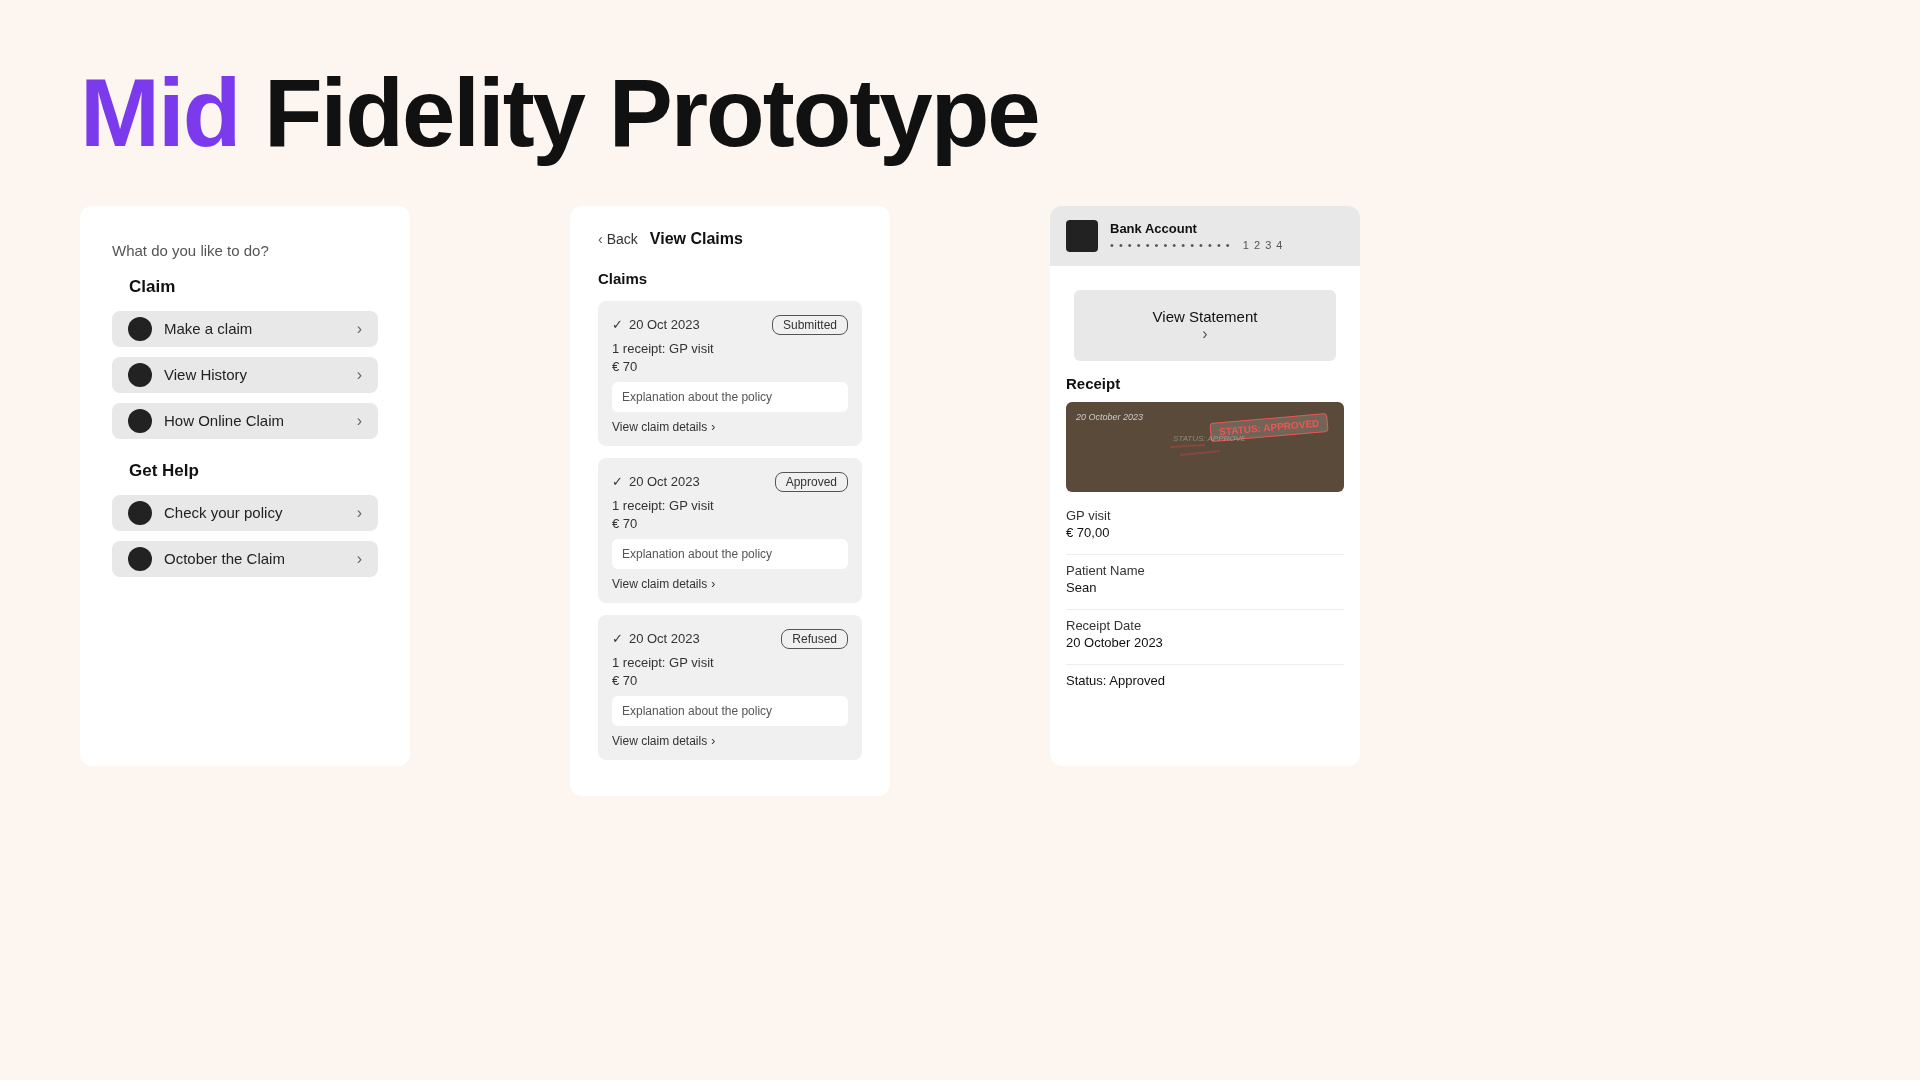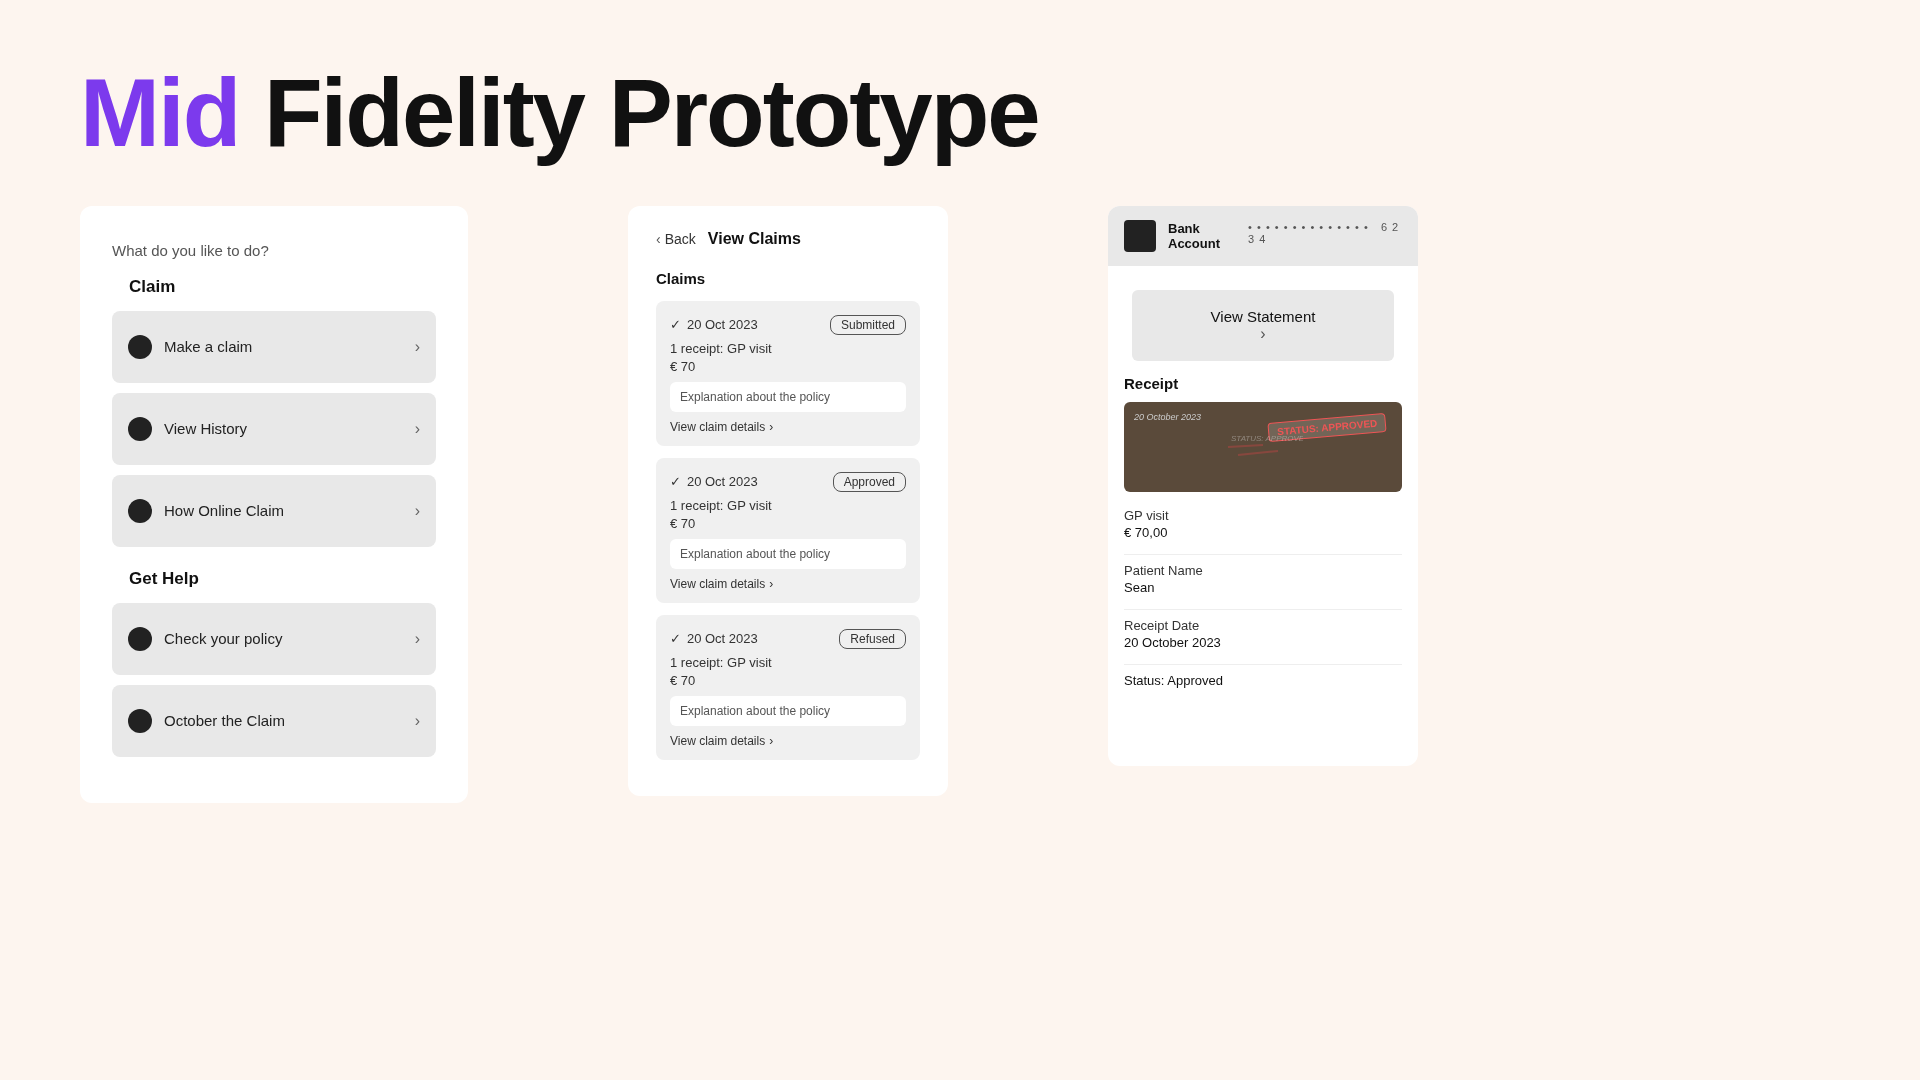--- a/index.html
+++ b/index.html
@@ -29,21 +29,21 @@
       gap: 0px;
       padding: 0 80px;
       align-items: flex-start;
     }
 
     
     .left-panel {
       background: #fff;
       border-radius: 12px;
       padding: 36px 32px;
-      width: 388px;
+      width: 330px;
       min-height: 560px;
       flex-shrink: 0;
     }
     .left-panel .what-label {
       font-size: 15px;
       color: #555;
       margin-bottom: 18px;
     }
     .left-panel .section-title {
       font-size: 17px;
@@ -51,21 +51,21 @@
       color: #111;
       margin-bottom: 14px;
       margin-left: 17px;
     }
     .menu-item {
       display: flex;
       align-items: center;
       justify-content: space-between;
       background: #e8e8e8;
       border-radius: 8px;
-      padding: 24px 16px;
+      padding: 6px 16px;
       margin-bottom: 10px;
       cursor: pointer;
     }
     .menu-item-left {
       display: flex;
       align-items: center;
       gap: 12px;
     }
     .menu-item-dot {
       width: 24px;
@@ -207,21 +207,21 @@
     }
     .bank-icon {
       width: 32px;
       height: 32px;
       background: #222;
       border-radius: 4px;
       flex-shrink: 0;
     }
     .bank-info {
       display: flex;
-      flex-direction: row;
+      flex-direction: column;
       gap: 3px;
     }
     .bank-title {
       font-size: 13px;
       font-weight: 600;
       color: #111;
     }
     .bank-dots {
       font-size: 11px;
       color: #555;
@@ -430,21 +430,21 @@
   </div>
 
   <div class="right-panel">
     <div class="bank-account-header">
       <div class="bank-icon"></div>
       <div class="bank-info">
         <span class="bank-title">Bank Account</span>
         <span class="bank-dots">
           <span>• • • • • • • • • • • • • •</span>
           &nbsp;
-          <span>6 2 3 4</span>
+          <span>1 2 3 4</span>
         </span>
       </div>
     </div>
 
     <div style="padding: 12px 12px 0 12px;">
       <div class="view-statement-row">
         <span class="view-statement-label">View Statement</span>
         <span class="view-statement-chevron">›</span>
       </div>
     </div>

